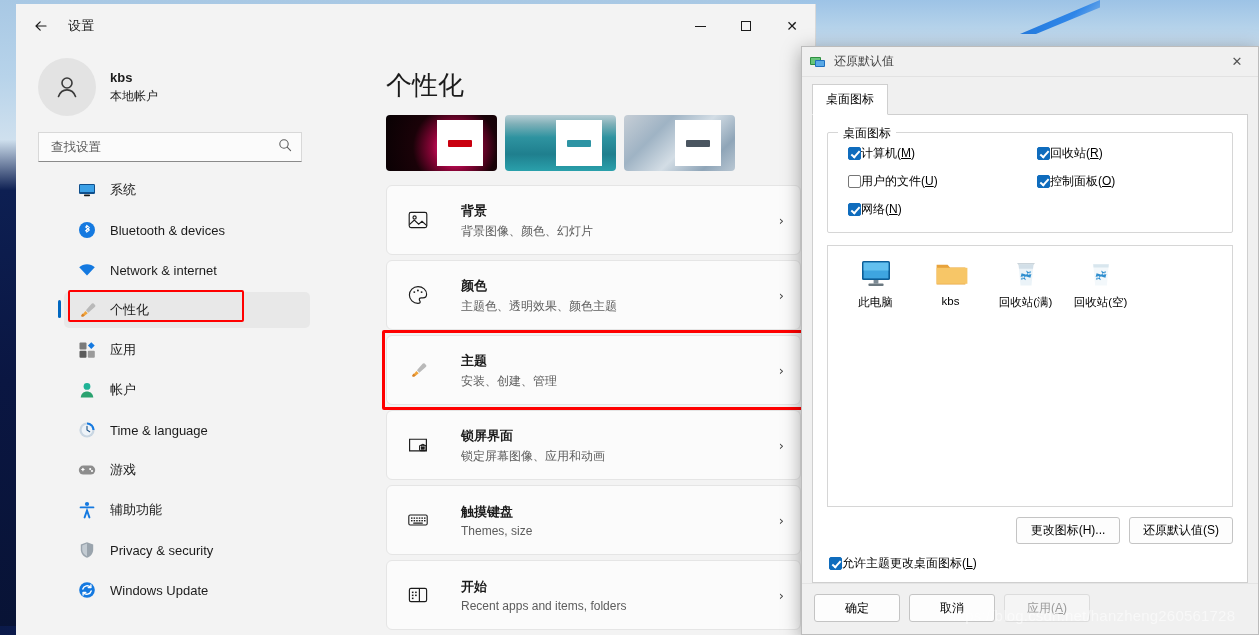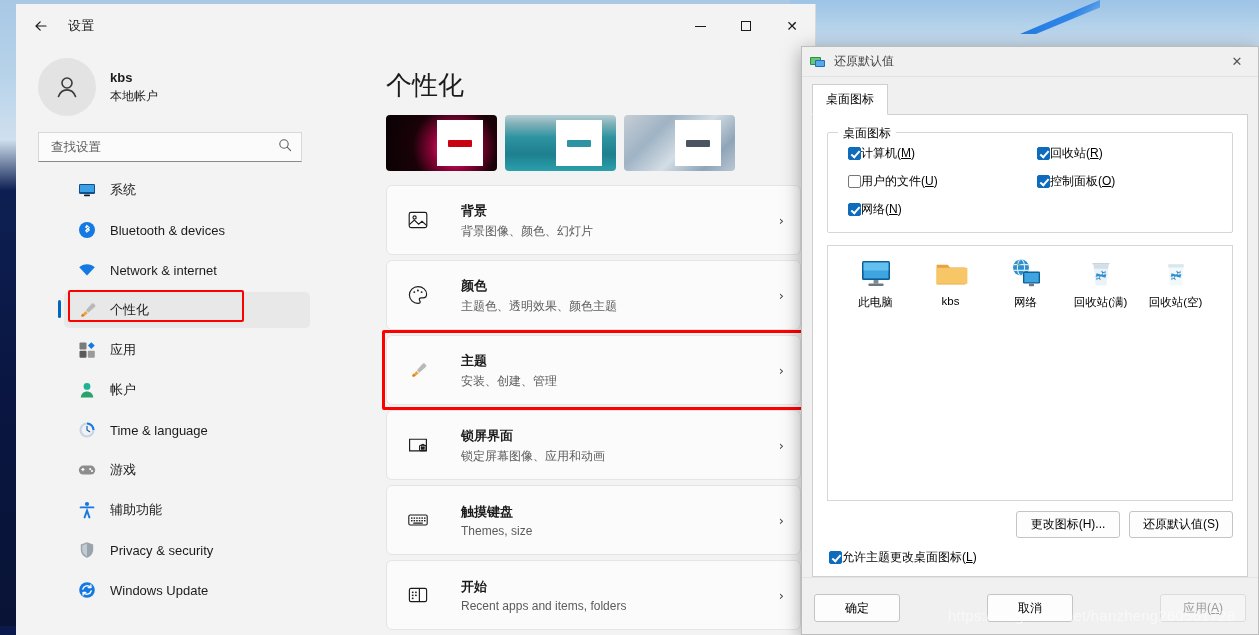--- a/index.html
+++ b/index.html
@@ -230,22 +230,22 @@
   .btn {
     min-width: 104px; height: 27px; padding: 0 12px; font-size: 12px;
     background: #fdfdfd; border: 1px solid #c4c4c4; border-radius: 3px;
     display: flex; align-items: center; justify-content: center; cursor: pointer;
     color: #000; font-family: "Liberation Sans", "DejaVu Sans", sans-serif;
   }
   .btn.disabled { color: #9a9a9a; background: #f5f5f5; border-color: #dcdcdc; cursor: default; }
   .allow-row { margin-top: 11px; padding-left: 2px; }
 
   .dlg-footer {
-    flex: 0 0 auto; display: flex; justify-content: space-between; gap: 9px;
-    padding: 16px 12px 12px 12px; background: #f0f0f0;
+    flex: 0 0 auto; display: flex; justify-content: flex-start; gap: 9px;
+    padding: 10px 12px 12px 12px; background: #f0f0f0;
     border-top: 1px solid #e4e4e4;
   }
   .dlg-footer .btn { min-width: 86px; height: 28px; }
 
   .watermark {
     position: absolute; left: 948px; top: 607px; width: 320px;
     font-size: 15px; color: rgba(255,255,255,.55);
     font-family: "Liberation Sans", "DejaVu Sans", sans-serif;
     letter-spacing: .2px; pointer-events: none; white-space: nowrap;
   }
@@ -605,32 +605,20 @@
             </div>
             <div class="icon-cell">
               <span class="glyph"><svg width="34" height="32" viewBox="0 0 34 32">
                   <path d="M2.6 6.8h11l2.4 2.8h15.4v16.8H2.6z" fill="#e8a33c"></path>
                   <path d="M2.6 9.8h30.8v16H2.6z" fill="#f7c667"></path>
                 </svg></span>
               <span class="cap">kbs</span>
             </div>
             <div class="icon-cell">
               <span class="glyph"><svg width="34" height="32" viewBox="0 0 34 32">
-                  <circle cx="12" cy="9.5" r="8" fill="#2f8ecf"></circle>
-                  <path d="M4.4 6.6h15.2M4.4 12.4h15.2" stroke="#d6ecf8" stroke-width="1.1" fill="none"></path>
-                  <ellipse cx="12" cy="9.5" rx="3.6" ry="8" fill="none" stroke="#d6ecf8" stroke-width="1.1"></ellipse>
-                  <path d="M5.5 4.6c2.4 2.2 5.1 3.2 7.6 2.6" fill="#53aa3f" opacity=".85"></path>
-                  <rect x="14" y="13.6" width="17" height="12" rx="1.3" fill="#0c5d96"></rect>
-                  <rect x="15.3" y="14.9" width="14.4" height="9.4" fill="#3ea5e0"></rect>
-                  <rect x="20" y="25.6" width="5" height="2.6" fill="#6b7880"></rect>
-                </svg></span>
-              <span class="cap">网络</span>
-            </div>
-            <div class="icon-cell">
-              <span class="glyph"><svg width="34" height="32" viewBox="0 0 34 32">
                   <path d="M8 5l2 2.5h14L26 5z" fill="#b9c6ce" opacity=".75"></path>
                   <path d="M9.6 6.4h14.8l-1.9 21.2H11.5z" fill="#e9f2f7" opacity=".92"></path>
                   <path d="M9.6 6.4h14.8l-.4 4.4H10z" fill="#cfdde6" opacity=".9"></path>
                   <path d="M17 12.6l3.4 2v-1.1h1.8l-2.1 3.6-1.5-.9zM17 22.3l-3.4-2v1.1h-1.8l2.1-3.6 1.5.9zM12.6 15.2l-1 3.8 1-.6 1.1 1.8 3.9-2.3-.9-1.5zM21.4 19.7l1-3.8-1 .6-1.1-1.8-3.9 2.3.9 1.5z" fill="#2f8ecf"></path>
                 </svg></span>
               <span class="cap">回收站(满)</span>
             </div>
             <div class="icon-cell">
               <span class="glyph"><svg width="34" height="32" viewBox="0 0 34 32">
                   <path d="M9.2 6.2h15.6l-2 21.4H11.2z" fill="#f2f8fb" opacity=".95"></path>

